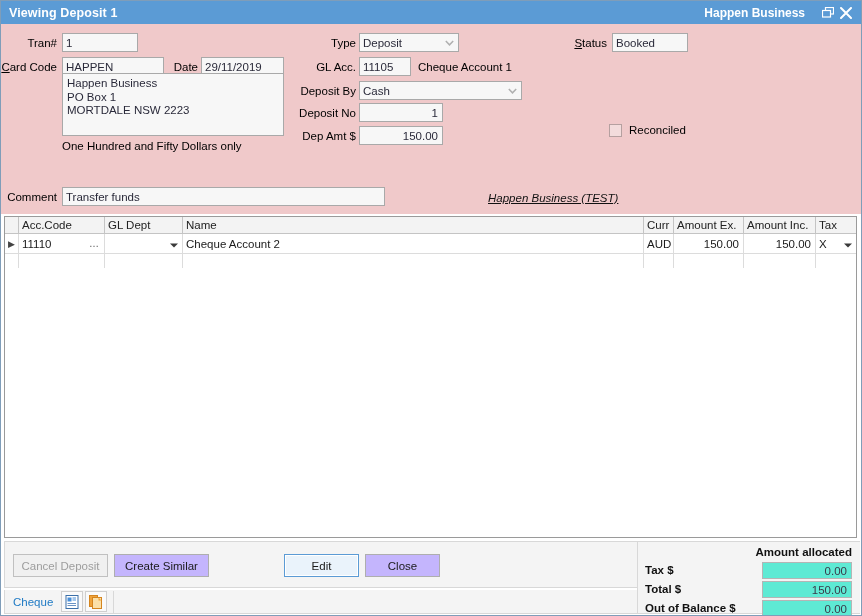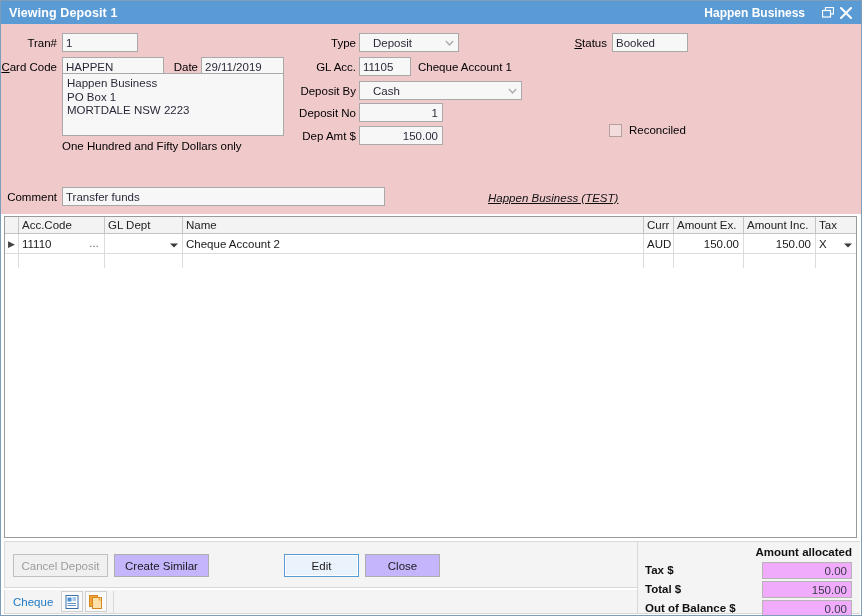--- a/index.html
+++ b/index.html
@@ -68,21 +68,21 @@
     white-space: nowrap;
   }
   .txtbox.num { justify-content: flex-end; padding-right: 4px; }
   .combo {
     position: absolute;
     background: #f7f7f7;
     border: 1px solid #a9a9a9;
     height: 19px;
     display: flex; align-items: center;
     font-size: 11.5px; color: #2a2a3a;
-    padding-left: 13px;
+    padding-left: 3px;
     overflow: hidden; white-space: nowrap;
   }
   .combo .cv { flex: 1 1 auto; }
   .combo .carrow {
     flex: 0 0 17px; height: 17px;
     display: flex; align-items: center; justify-content: center;
   }
   .plaintext { position: absolute; font-size: 11.5px; color: #000; white-space: nowrap; }
 
   .addrbox {
@@ -216,21 +216,21 @@
     font-size: 11.5px; font-weight: bold; color: #111;
   }
   .alloc-lbl {
     position: absolute; left: 7px;
     font-size: 11.5px; font-weight: bold; color: #111;
     white-space: nowrap;
   }
   .alloc-val {
     position: absolute; right: 8px;
     width: 90px; height: 17px;
-    background: #f0abfc;
+    background: #5eead4;
     border: 1px solid #b5b5b5;
     font-size: 11.5px; color: #3a3a4a;
     display: flex; align-items: center; justify-content: flex-end;
     padding-right: 4px;
   }
 </style>
 </head>
 <body>
 
 <div id="app">

